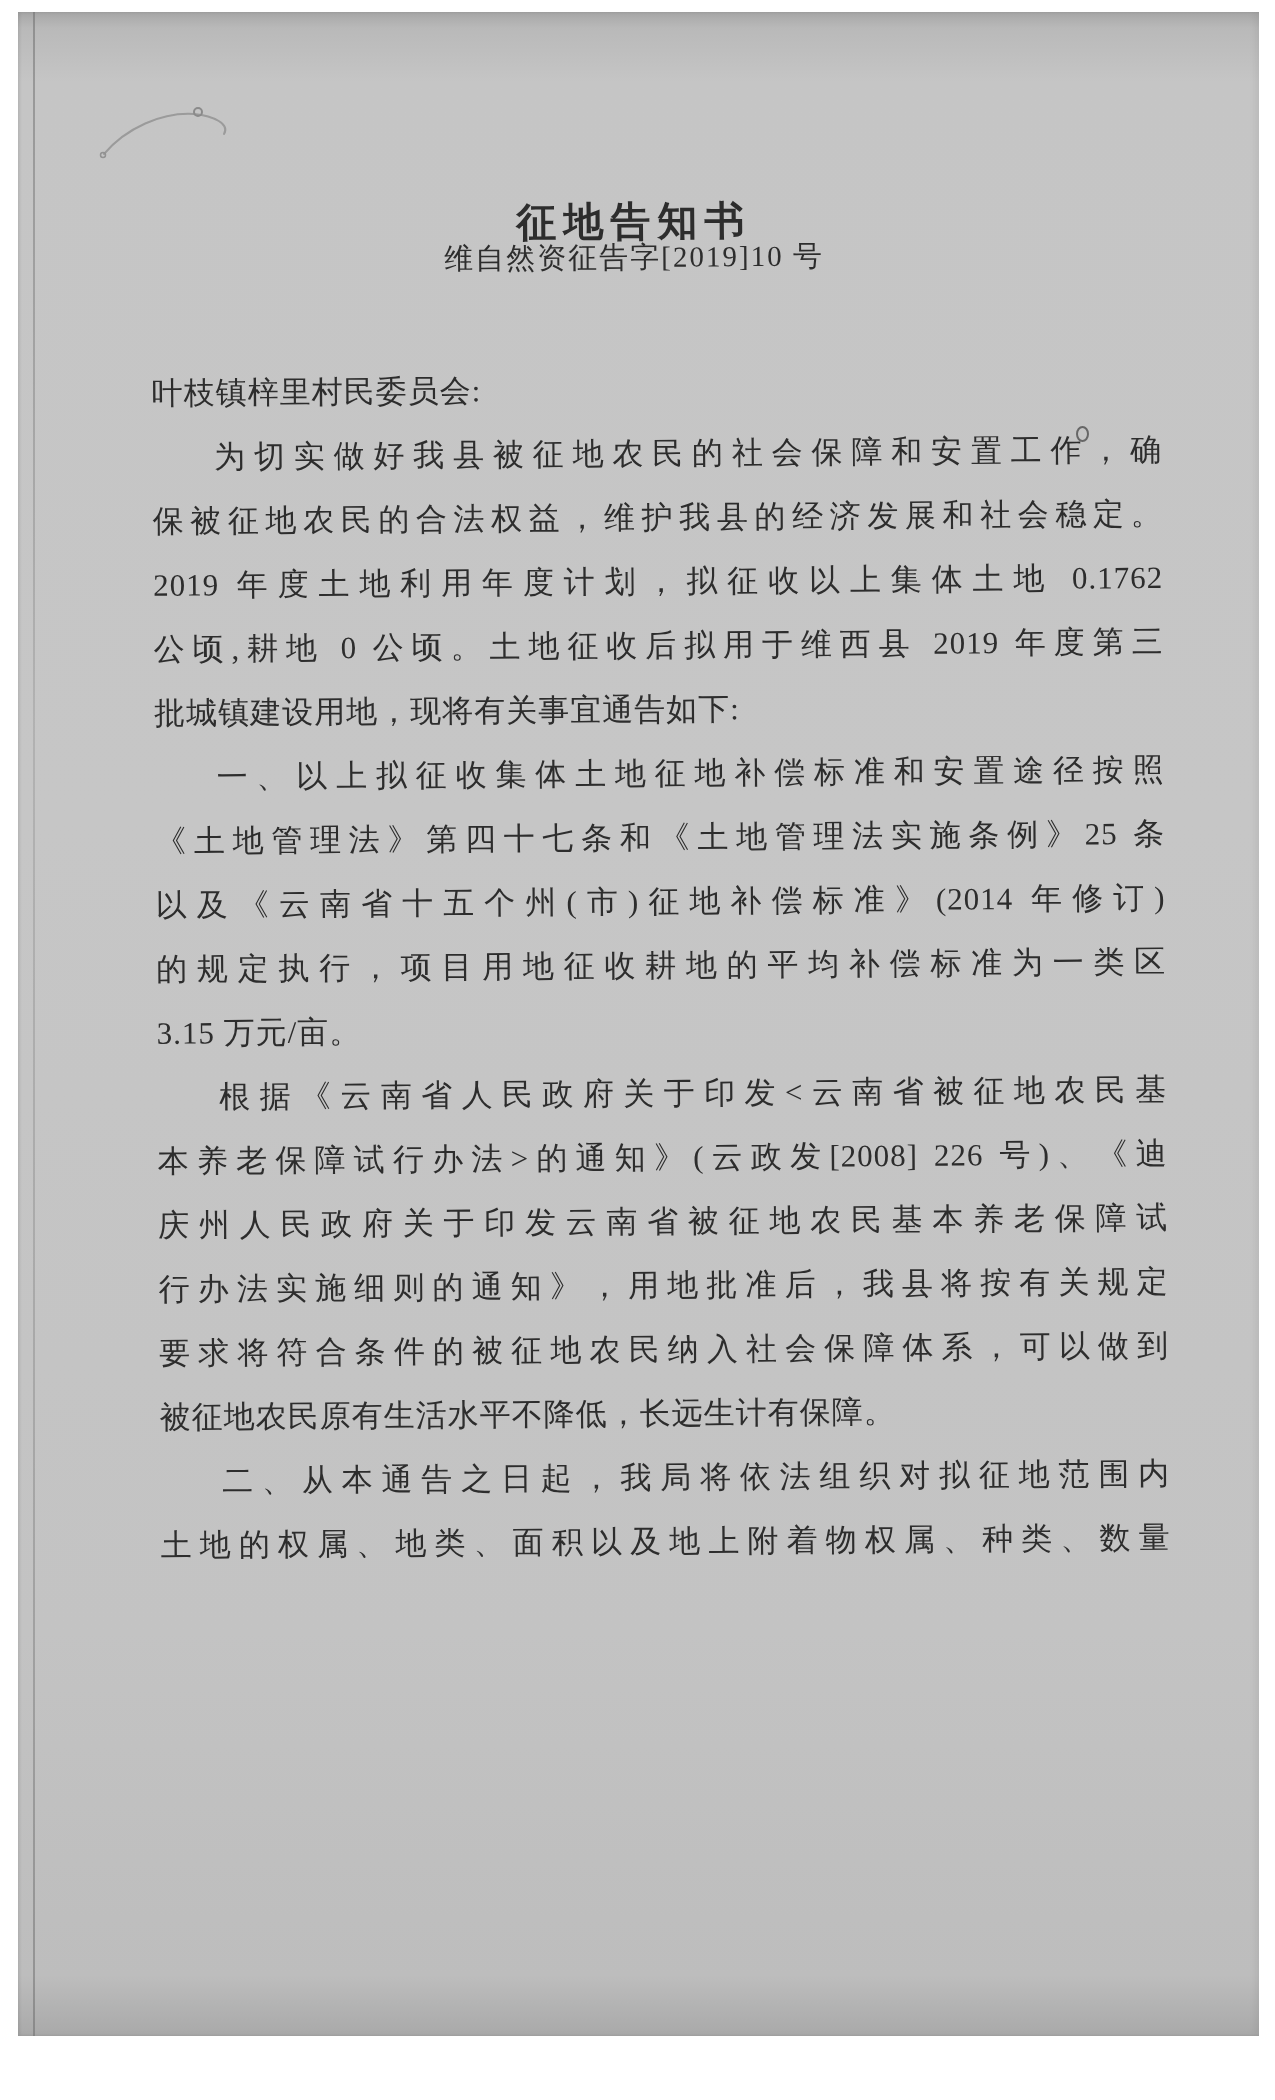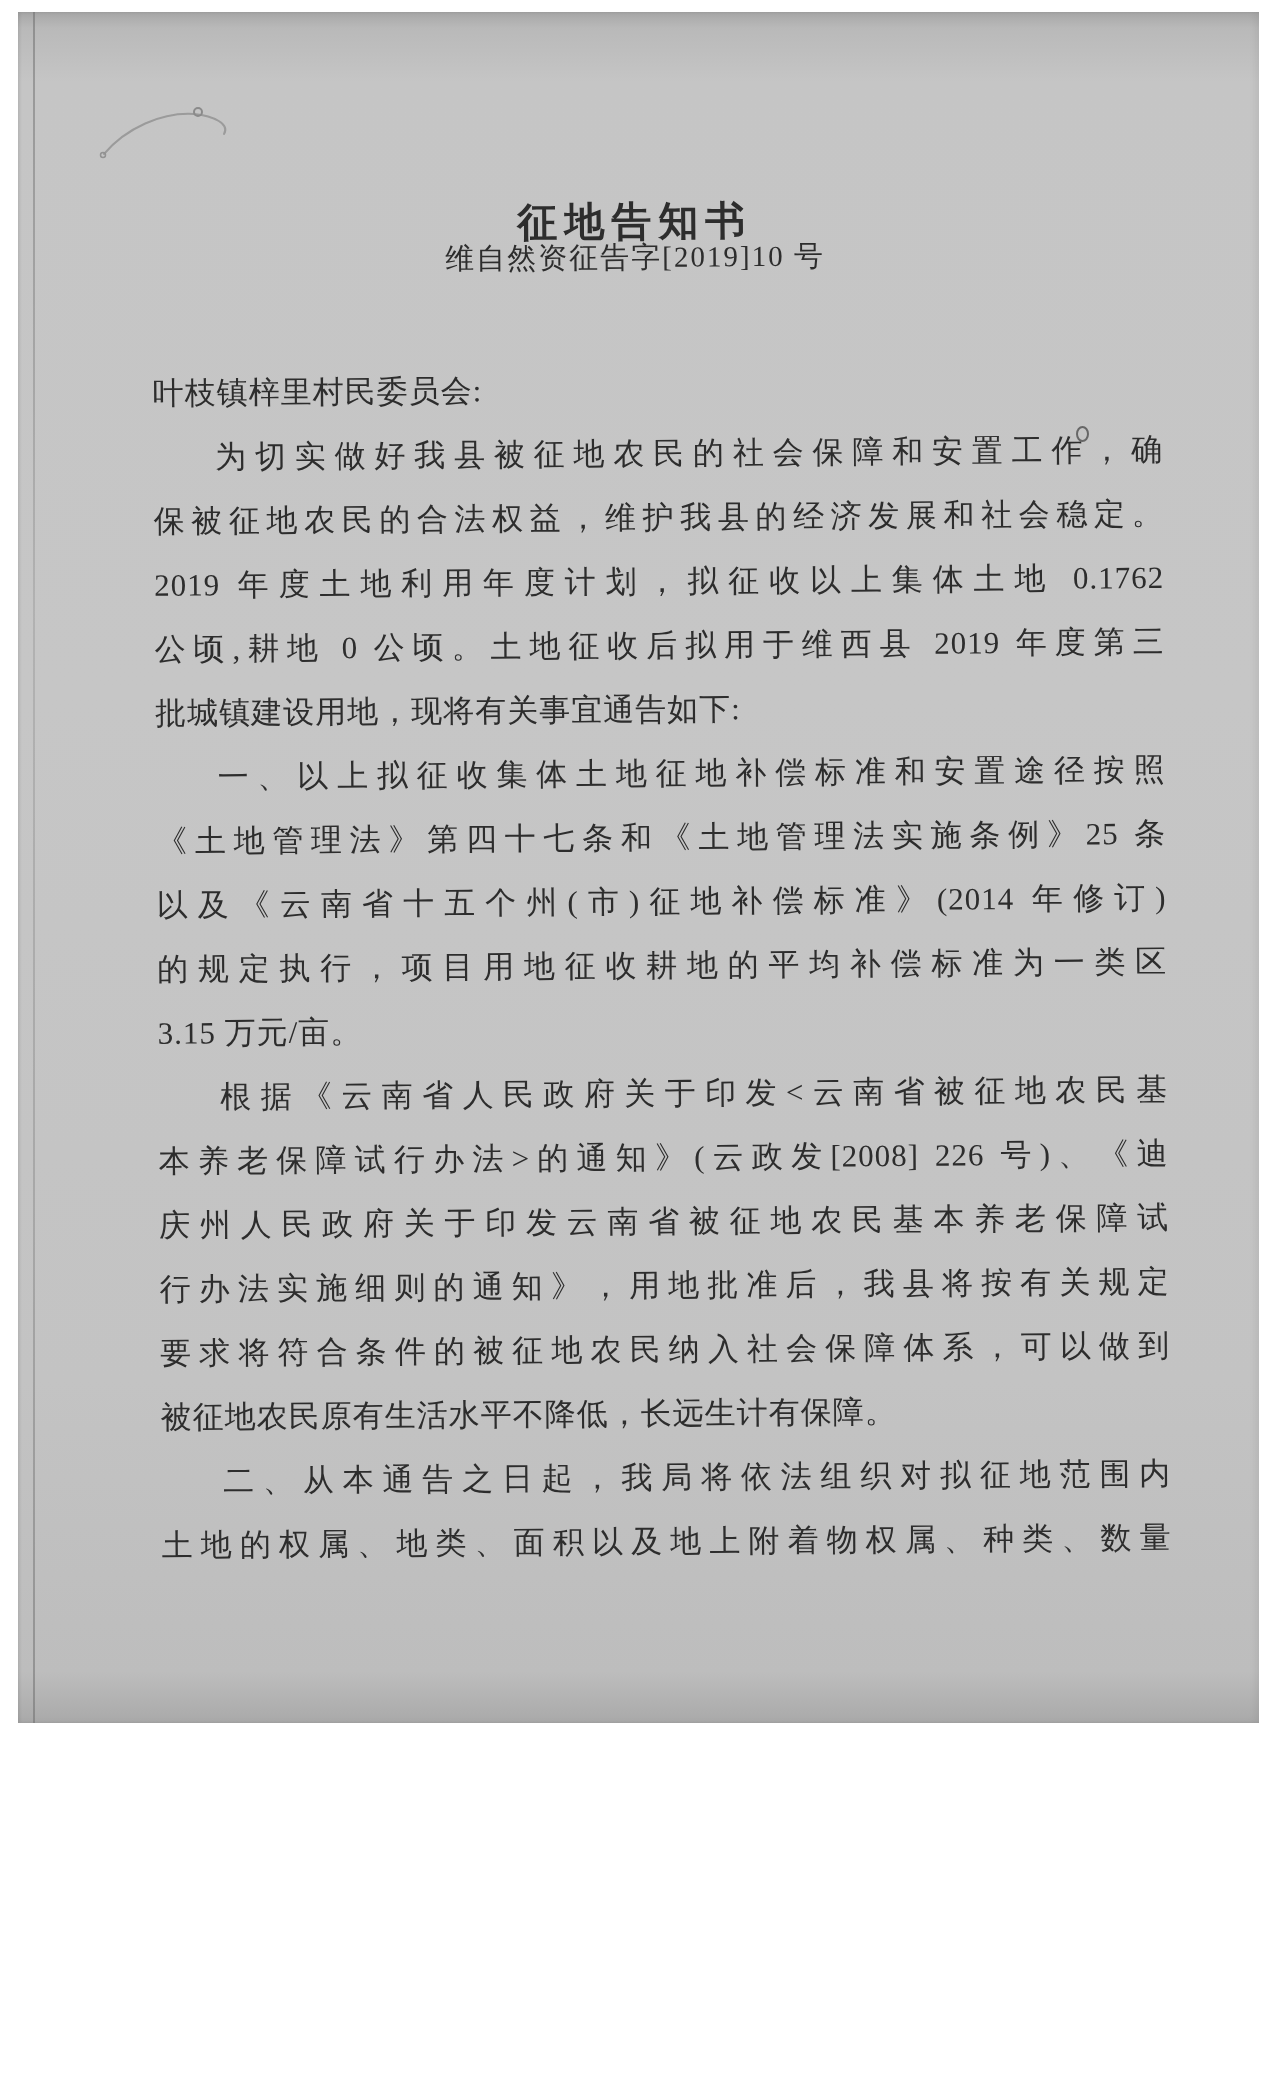--- a/index.html
+++ b/index.html
@@ -12,21 +12,21 @@
     background: #ffffff;
     position: relative;
     overflow: hidden;
     font-family: "Liberation Serif", "DejaVu Serif", serif;
   }
   .scan-page {
     position: absolute;
     left: 18px;
     top: 12px;
     width: 1241px;
-    height: 1711px;
+    height: 2024px;
     background: linear-gradient(180deg,
       #a7a7a7 0px,
       #b9b9b9 16px,
       #c5c5c5 70px,
       #c6c6c6 40%,
       #c3c3c3 80%,
       #bdbdbd 97%,
       #a9a9a9 100%);
     box-shadow: inset -4px 0 6px rgba(0,0,0,0.05),
                 inset 2px 0 3px rgba(0,0,0,0.08);

